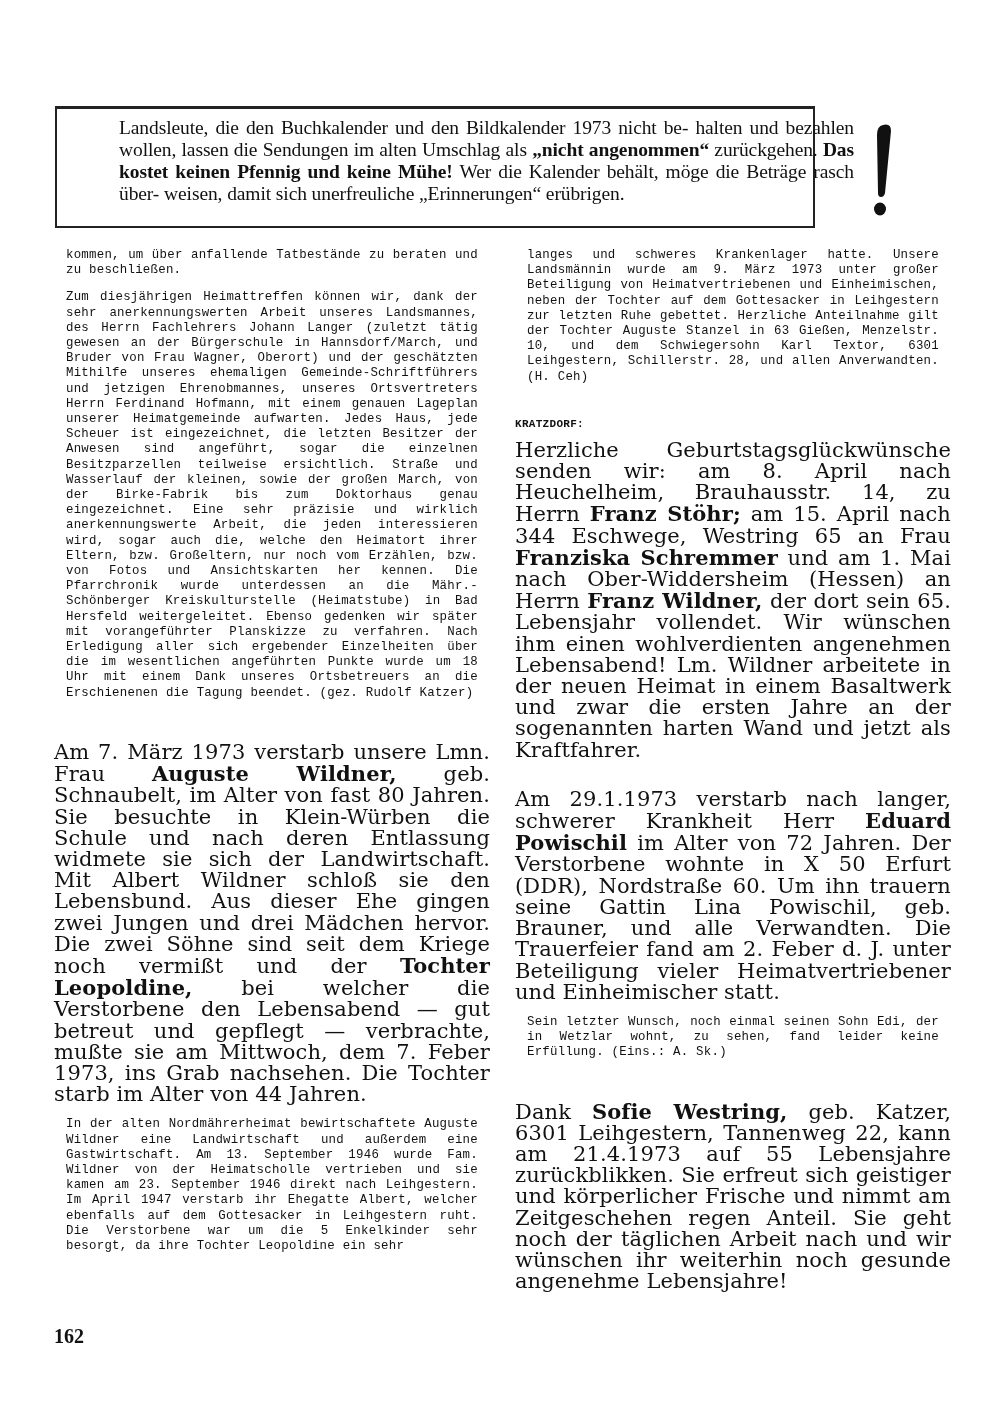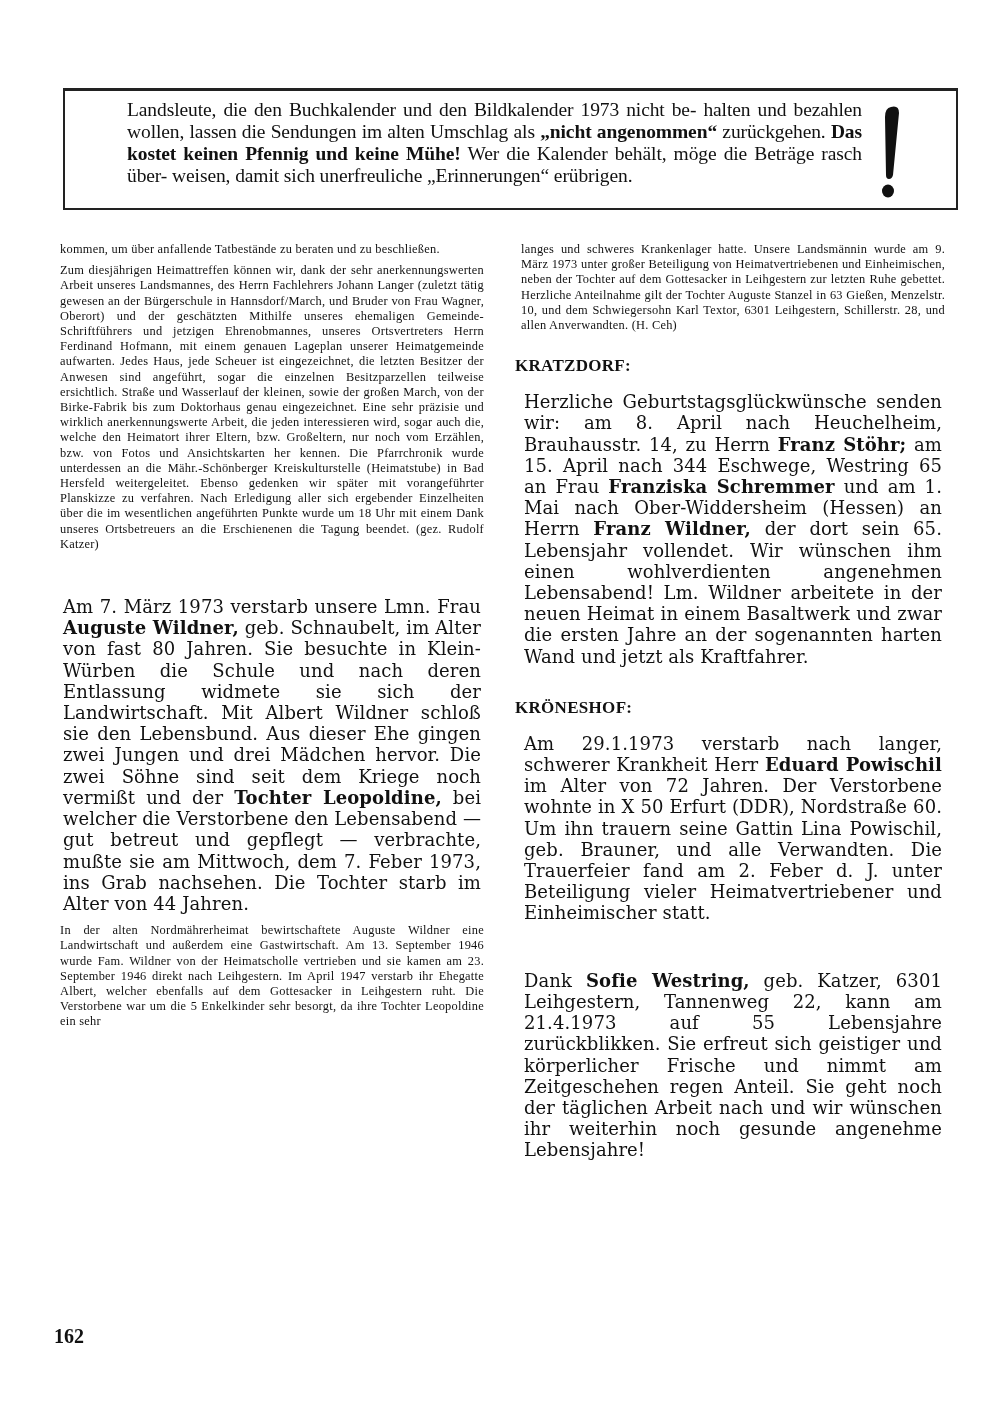--- a/index.html
+++ b/index.html
@@ -2,53 +2,53 @@
 <html><head>
 <meta charset="utf-8">
 <style>
   html, body { margin: 0; padding: 0; background: #ffffff; }
   body {
     width: 1000px; height: 1413px; position: relative; overflow: hidden;
     font-family: "DejaVu Serif", "Liberation Serif", serif;
     color: #111111;
   }
   .notice-box {
-    position: absolute; left: 55px; top: 88px; width: 895px; height: 122px;
-    border: 2px solid #222; border-top-width: 3px; box-sizing: border-box; margin-left: 8px;
+    position: absolute; left: 55px; top: 106px; width: 760px; height: 122px;
+    border: 2px solid #222; border-top-width: 3px; box-sizing: border-box;
   }
   .notice-text {
     position: absolute; left: 62px; top: 8px; width: 735px;
     font-family: "Liberation Serif", serif;
     font-size: 19.5px; line-height: 22px; text-align: justify;
     letter-spacing: -0.1px;
   }
   .notice-text b { font-weight: bold; }
   .exclaim {
     position: absolute; left: 812px; top: 12px; width: 30px; height: 100px;
   }
   .col {
     position: absolute; top: 236px; width: 436px;
     text-align: justify;
   }
   .col-left { left: 54px; }
   .col-right { left: 515px; }
   .small {
-    font-family: Liberation Serif, serif;
+    font-family: Liberation Mono, monospace;
     font-size: 12.4px; line-height: 15.2px; letter-spacing: 0.25px;
-    margin: 6px; hyphens: manual;
+    margin: 12px; hyphens: manual;
   }
   .large {
     font-family: "DejaVu Serif", serif;
-    font-size: 18px; line-height: 21.2px; letter-spacing: 0.1px;
-    margin: 9px;
+    font-size: 21px; line-height: 21.2px; letter-spacing: 0.1px;
+    margin: 0;
   }
   .large b, .small b { font-weight: bold; }
   .heading {
-    font-family: Liberation Serif, serif; font-weight: bold;
-    font-size: 17px; line-height: 20px; margin: 0; letter-spacing: 0.3px;
+    font-family: Liberation Mono, monospace; font-weight: bold;
+    font-size: 11px; line-height: 20px; margin: 0; letter-spacing: 0.3px;
   }
   .page-number {
     position: absolute; left: 54px; top: 1302px;
     font-family: "Liberation Serif", serif; font-weight: bold; font-size: 20px; margin-top: 23px;
   }
 </style>
 </head>
 <body>
 
 <div class="notice-box">
@@ -77,22 +77,22 @@
 
 <div class="col col-right">
   <p class="small">langes und schweres Krankenlager hatte. Unsere Landsmännin wurde am 9. März 1973 unter großer Beteiligung von Heimatvertriebenen und Einheimischen, neben der Tochter auf dem Gottesacker in Leihgestern zur letzten Ruhe gebettet. Herzliche Anteilnahme gilt der Tochter Auguste Stanzel in 63 Gießen, Menzelstr. 10, und dem Schwiegersohn Karl Textor, 6301 Leihgestern, Schillerstr. 28, und allen Anverwandten. (H. Ceh)</p>
 
   <div style="height:17px"></div>
   <h2 class="heading">KRATZDORF:</h2>
   <div style="height:6px"></div>
   <p class="large"><span>Herzliche Geburtstagsglückwünsche senden wir: am 8. April nach Heuchelheim, Brauhausstr. 14, zu Herrn </span><b>Franz Stöhr;</b><span> am 15. April nach 344 Eschwege, Westring 65 an Frau </span><b>Franziska Schremmer</b><span> und am 1. Mai nach Ober-Widdersheim (Hessen) an Herrn </span><b>Franz Wildner,</b><span> der dort sein 65. Lebensjahr vollendet. Wir wünschen ihm einen wohlverdienten angenehmen Lebensabend! Lm. Wildner arbeitete in der neuen Heimat in einem Basaltwerk und zwar die ersten Jahre an der sogenannten harten Wand und jetzt als Kraftfahrer.</span></p>
 
   <div style="height:22px"></div>
-  <h2 class="heading">KRÖNESHOF:</h2>
   <div style="height:6px"></div>
   <p class="large"><span>Am 29.1.1973 verstarb nach langer, schwerer Krankheit Herr </span><b>Eduard Powischil</b><span> im Alter von 72 Jahren. Der Verstorbene wohnte in X 50 Erfurt (DDR), Nordstraße 60. Um ihn trauern seine Gattin Lina Powischil, geb. Brauner, und alle Verwandten. Die Trauerfeier fand am 2. Feber d. J. unter Beteiligung vieler Heimatvertriebener und Einheimischer statt.</span></p>
+  <p class="small">Sein letzter Wunsch, noch einmal seinen Sohn Edi, der in Wetzlar wohnt, zu sehen, fand leider keine Erfüllung. (Eins.: A. Sk.)</p>
 
   <div style="height:22px"></div>
   <div style="height:6px"></div>
   <p class="large"><span>Dank </span><b>Sofie Westring,</b><span> geb. Katzer, 6301 Leihgestern, Tannenweg 22, kann am 21.4.1973 auf 55 Lebensjahre zurückblikken. Sie erfreut sich geistiger und körperlicher Frische und nimmt am Zeitgeschehen regen Anteil. Sie geht noch der täglichen Arbeit nach und wir wünschen ihr weiterhin noch gesunde angenehme Lebensjahre!</span></p>
 </div>
 
 <div class="page-number">162</div>
 
 </body></html>

